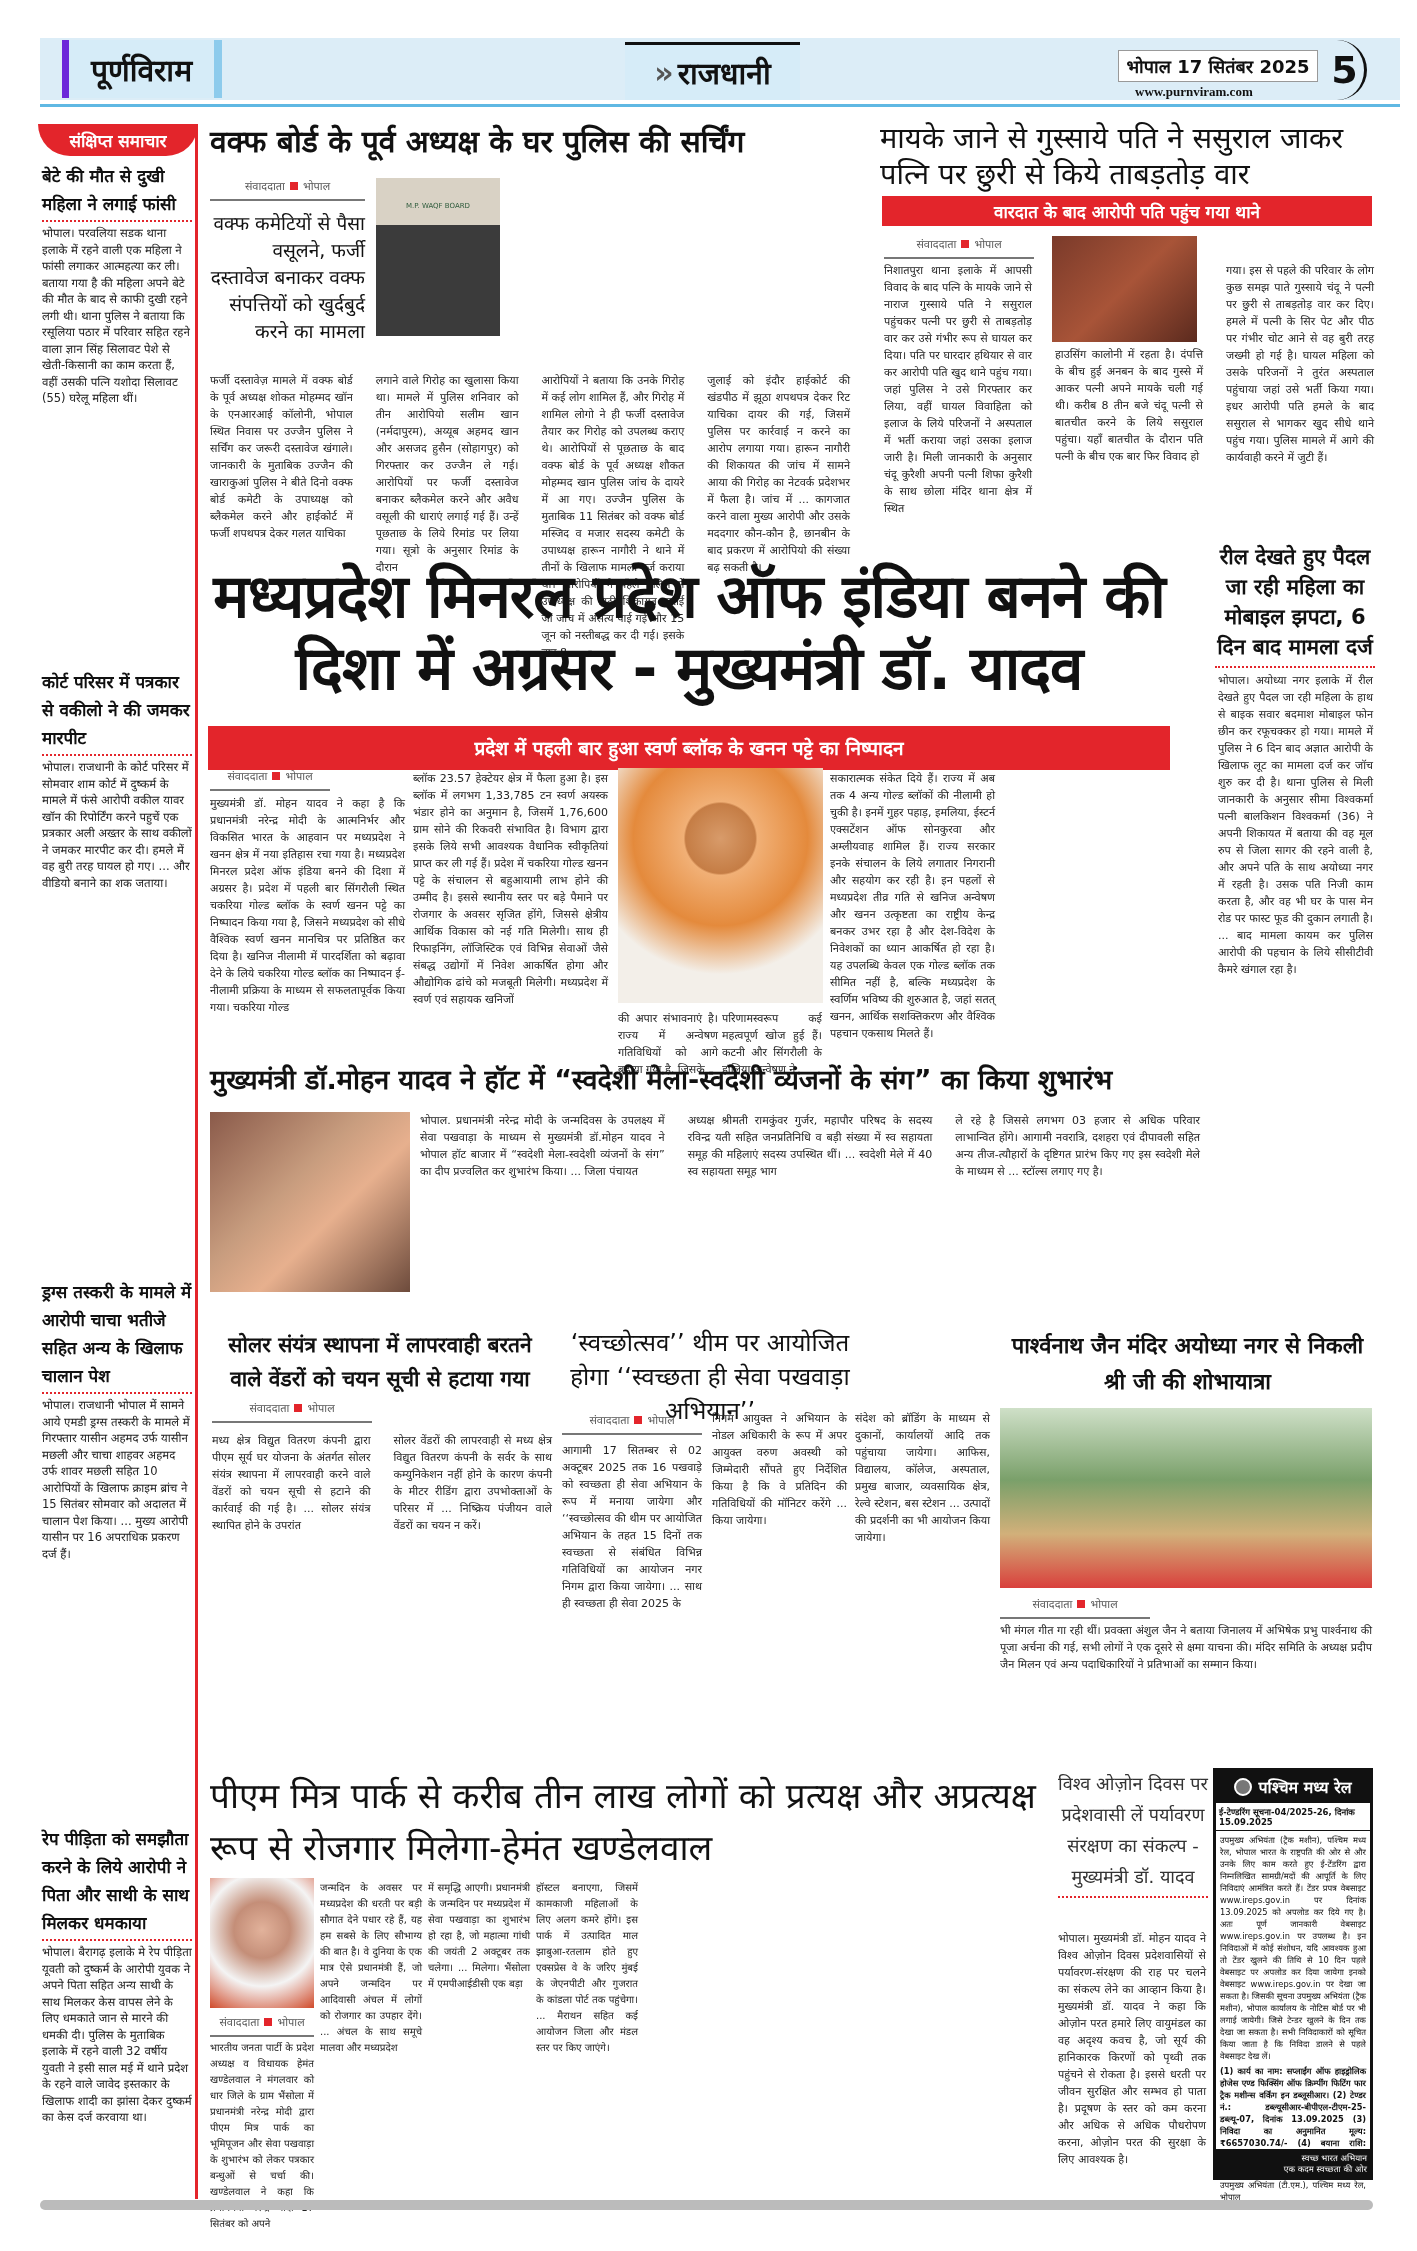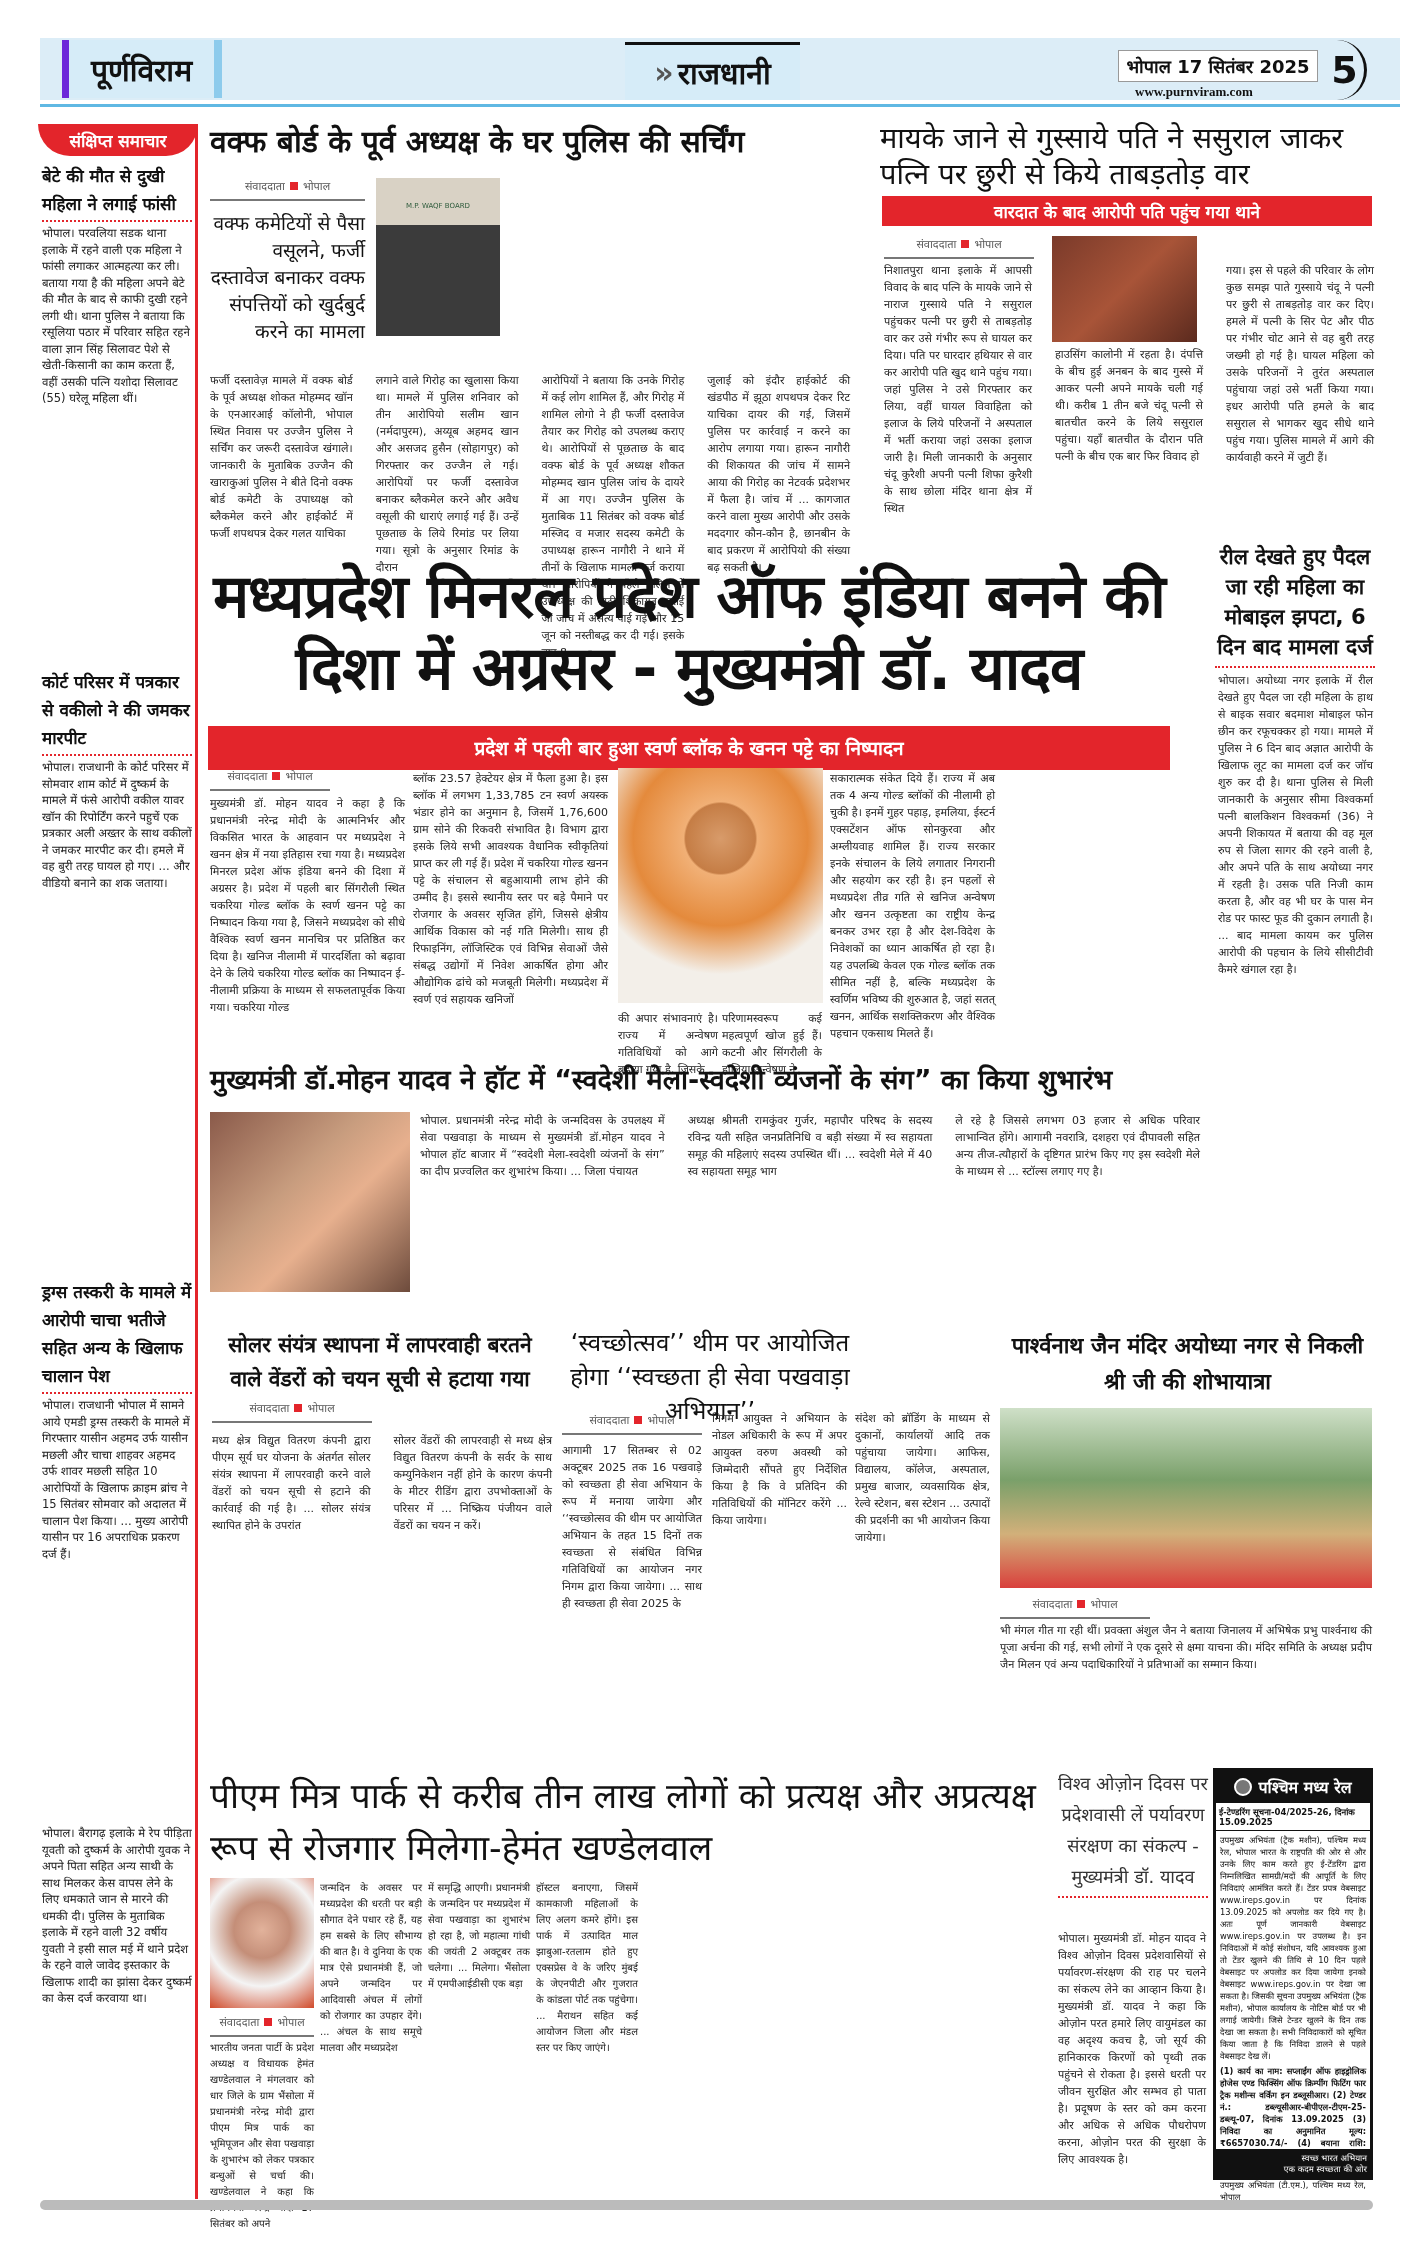--- a/index.html
+++ b/index.html
@@ -59,20 +59,21 @@
 </div>
 <div class="abs" style="left:42px;top:668px;width:150px">
   <div class="lh">कोर्ट परिसर में पत्रकार से वकीलो ने की जमकर मारपीट</div>
   <div class="lbody">भोपाल। राजधानी के कोर्ट परिसर में सोमवार शाम कोर्ट में दुष्कर्म के मामले में फंसे आरोपी वकील यावर खॉन की रिपोर्टिंग करने पहुचें एक प्रत्रकार अली अख्तर के साथ वकीलों ने जमकर मारपीट कर दी। हमले में वह बुरी तरह घायल हो गए। ... और वीडियो बनाने का शक जताया।</div>
 </div>
 <div class="abs" style="left:42px;top:1278px;width:150px">
   <div class="lh">ड्रग्स तस्करी के मामले में आरोपी चाचा भतीजे सहित अन्य के खिलाफ चालान पेश</div>
   <div class="lbody">भोपाल। राजधानी भोपाल में सामने आये एमडी ड्रग्स तस्करी के मामले में गिरफ्तार यासीन अहमद उर्फ यासीन मछली और चाचा शाहवर अहमद उर्फ शावर मछली सहित 10 आरोपियों के खिलाफ क्राइम ब्रांच ने 15 सितंबर सोमवार को अदालत में चालान पेश किया। ... मुख्य आरोपी यासीन पर 16 अपराधिक प्रकरण दर्ज हैं।</div>
 </div>
 <div class="abs" style="left:42px;top:1825px;width:150px">
+  <div class="lh">रेप पीड़िता को समझौता करने के लिये आरोपी ने पिता और साथी के साथ मिलकर धमकाया</div>
   <div class="lbody">भोपाल। बैरागढ़ इलाके मे रेप पीड़िता यूवती को दुष्कर्म के आरोपी युवक ने अपने पिता सहित अन्य साथी के साथ मिलकर केस वापस लेने के लिए धमकाते जान से मारने की धमकी दी। पुलिस के मुताबिक इलाके में रहने वाली 32 वर्षीय युवती ने इसी साल मई में थाने प्रदेश के रहने वाले जावेद इस्तकार के खिलाफ शादी का झांसा देकर दुष्कर्म का केस दर्ज करवाया था।</div>
 </div>
 
 <div class="abs hl-l" style="left:210px;top:124px;width:640px;font-size:30px">वक्फ बोर्ड के पूर्व अध्यक्ष के घर पुलिस की सर्चिंग</div>
 <div class="abs byline" style="left:210px;top:178px;width:155px">
   <span>संवाददाता</span><span class="sq"></span><span>भोपाल</span>
 </div>
 <div class="abs hl-m" style="left:210px;top:210px;width:155px;font-size:19px;line-height:27px;text-align:right">वक्फ कमेटियों से पैसा वसूलने, फर्जी दस्तावेज बनाकर वक्फ संपत्तियों को खुर्दबुर्द करने का मामला</div>
 <div class="abs photo-board" style="left:376px;top:178px;width:124px;height:158px">
   <div style="font-size:7px;color:#2c5a3a;text-align:center;padding-top:24px">M.P. WAQF BOARD</div>
@@ -88,21 +89,21 @@
 
 <div class="abs hl-m" style="left:880px;top:120px;width:500px;font-size:29px;line-height:36px">मायके जाने से गुस्साये पति ने ससुराल जाकर पत्नि पर छुरी से किये ताबड़तोड़ वार</div>
 <div class="abs redbar" style="left:882px;top:196px;width:490px;height:30px;font-size:17px">वारदात के बाद आरोपी पति पहुंच गया थाने</div>
 <div class="abs byline" style="left:884px;top:236px;width:150px">
   <span>संवाददाता</span><span class="sq"></span><span>भोपाल</span>
 </div>
 <div class="abs photo-knife" style="left:1052px;top:236px;width:145px;height:106px"></div>
 <div class="abs" style="left:884px;top:262px;width:490px">
   <div class="cols">
     <div class="col">निशातपुरा थाना इलाके में आपसी विवाद के बाद पत्नि के मायके जाने से नाराज गुस्साये पति ने ससुराल पहुंचकर पत्नी पर छुरी से ताबड़तोड़ वार कर उसे गंभीर रूप से घायल कर दिया। पति पर घारदार हथियार से वार कर आरोपी पति खुद थाने पहुंच गया। जहां पुलिस ने उसे गिरफ्तार कर लिया, वहीं घायल विवाहिता को इलाज के लिये परिजनों ने अस्पताल में भर्ती कराया जहां उसका इलाज जारी है। मिली जानकारी के अनुसार चंदू कुरैशी अपनी पत्नी शिफा कुरैशी के साथ छोला मंदिर थाना क्षेत्र में स्थित</div>
-    <div class="col" style="margin-top:84px">हाउसिंग कालोनी में रहता है। दंपत्ति के बीच हुई अनबन के बाद गुस्से में आकर पत्नी अपने मायके चली गई थी। करीब 1 तीन बजे चंदू पत्नी से बातचीत करने के लिये ससुराल पहुंचा। यहॉं बातचीत के दौरान पति पत्नी के बीच एक बार फिर विवाद हो</div>
+    <div class="col" style="margin-top:84px">हाउसिंग कालोनी में रहता है। दंपत्ति के बीच हुई अनबन के बाद गुस्से में आकर पत्नी अपने मायके चली गई थी। करीब 8 तीन बजे चंदू पत्नी से बातचीत करने के लिये ससुराल पहुंचा। यहॉं बातचीत के दौरान पति पत्नी के बीच एक बार फिर विवाद हो</div>
     <div class="col">गया। इस से पहले की परिवार के लोग कुछ समझ पाते गुस्साये चंदू ने पत्नी पर छुरी से ताबड़तोड़ वार कर दिए। हमले में पत्नी के सिर पेट और पीठ पर गंभीर चोट आने से वह बुरी तरह जख्मी हो गई है। घायल महिला को उसके परिजनों ने तुरंत अस्पताल पहुंचाया जहां उसे भर्ती किया गया। इधर आरोपी पति हमले के बाद ससुराल से भागकर खुद सीधे थाने पहुंच गया। पुलिस मामले में आगे की कार्यवाही करने में जुटी हैं।</div>
   </div>
 </div>
 
 <div class="abs hl-xl" style="left:206px;top:560px;width:966px">मध्यप्रदेश मिनरल प्रदेश ऑफ इंडिया बनने की दिशा में अग्रसर - मुख्यमंत्री डॉ. यादव</div>
 <div class="abs redbar" style="left:208px;top:726px;width:962px;height:44px;font-size:19px">प्रदेश में पहली बार हुआ स्वर्ण ब्लॉक के खनन पट्टे का निष्पादन</div>
 <div class="abs byline" style="left:210px;top:768px;width:120px">
   <span>संवाददाता</span><span class="sq"></span><span>भोपाल</span>
 </div>
 <div class="abs col" style="left:210px;top:795px;width:195px">मुख्यमंत्री डॉ. मोहन यादव ने कहा है कि प्रधानमंत्री नरेन्द्र मोदी के आत्मनिर्भर और विकसित भारत के आहवान पर मध्यप्रदेश ने खनन क्षेत्र में नया इतिहास रचा गया है। मध्यप्रदेश मिनरल प्रदेश ऑफ इंडिया बनने की दिशा में अग्रसर है। प्रदेश में पहली बार सिंगरौली स्थित चकरिया गोल्ड ब्लॉक के स्वर्ण खनन पट्टे का निष्पादन किया गया है, जिसने मध्यप्रदेश को सीधे वैश्विक स्वर्ण खनन मानचित्र पर प्रतिष्ठित कर दिया है। खनिज नीलामी में पारदर्शिता को बढ़ावा देने के लिये चकरिया गोल्ड ब्लॉक का निष्पादन ई-नीलामी प्रक्रिया के माध्यम से सफलतापूर्वक किया गया। चकरिया गोल्ड</div>

